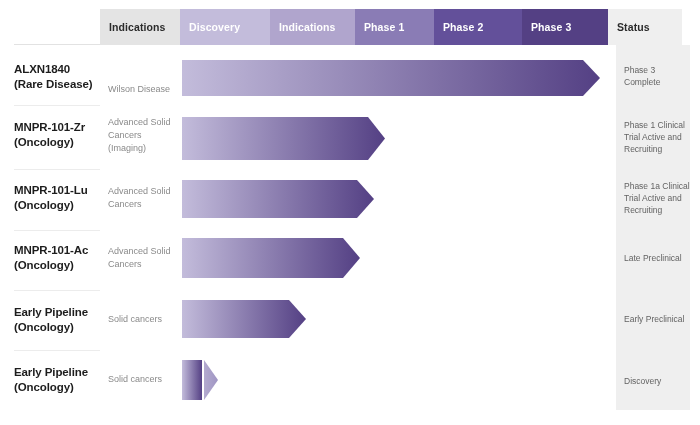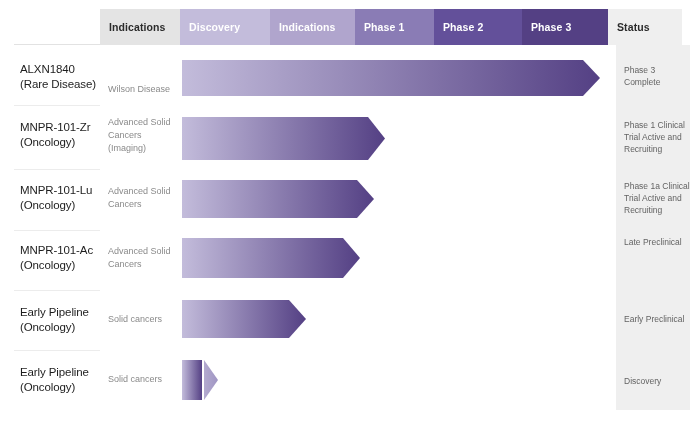--- a/index.html
+++ b/index.html
@@ -85,25 +85,24 @@
     left: 14px;
     width: 86px;
     height: 1px;
     background: #ececec;
   }
   .drug-name {
     position: absolute;
     left: 14px;
     width: 88px;
     font-size: 11.5px;
-    font-weight: normal;
+    font-weight: bold;
     color: #1d1d1d;
     line-height: 15px;
     letter-spacing: -0.1px;
-    margin-left: 6px;
   }
   .indication {
     position: absolute;
     left: 108px;
     width: 72px;
     font-size: 9px;
     color: #8a8a8a;
     line-height: 13px;
   }
   .status-text {
@@ -197,21 +196,21 @@
     <div class="row-sep" style="top:230px"></div>
   </div>
 
   <div class="row">
     <div class="drug-name" style="top:243px">
       <div>MNPR-101-Ac</div>
       <div>(Oncology)</div>
     </div>
     <div class="indication" style="top:245px">Advanced Solid Cancers</div>
     <div class="arrow tipped" style="left:182px;top:238px;width:178px;height:40px"></div>
-    <div class="status-text" style="top:236px">Late Preclinical</div>
+    <div class="status-text" style="top:252px">Late Preclinical</div>
     <div class="row-sep" style="top:290px"></div>
   </div>
 
   <div class="row">
     <div class="drug-name" style="top:305px">
       <div>Early Pipeline</div>
       <div>(Oncology)</div>
     </div>
     <div class="indication" style="top:313px">Solid cancers</div>
     <div class="arrow tipped" style="left:182px;top:300px;width:124px;height:38px"></div>

